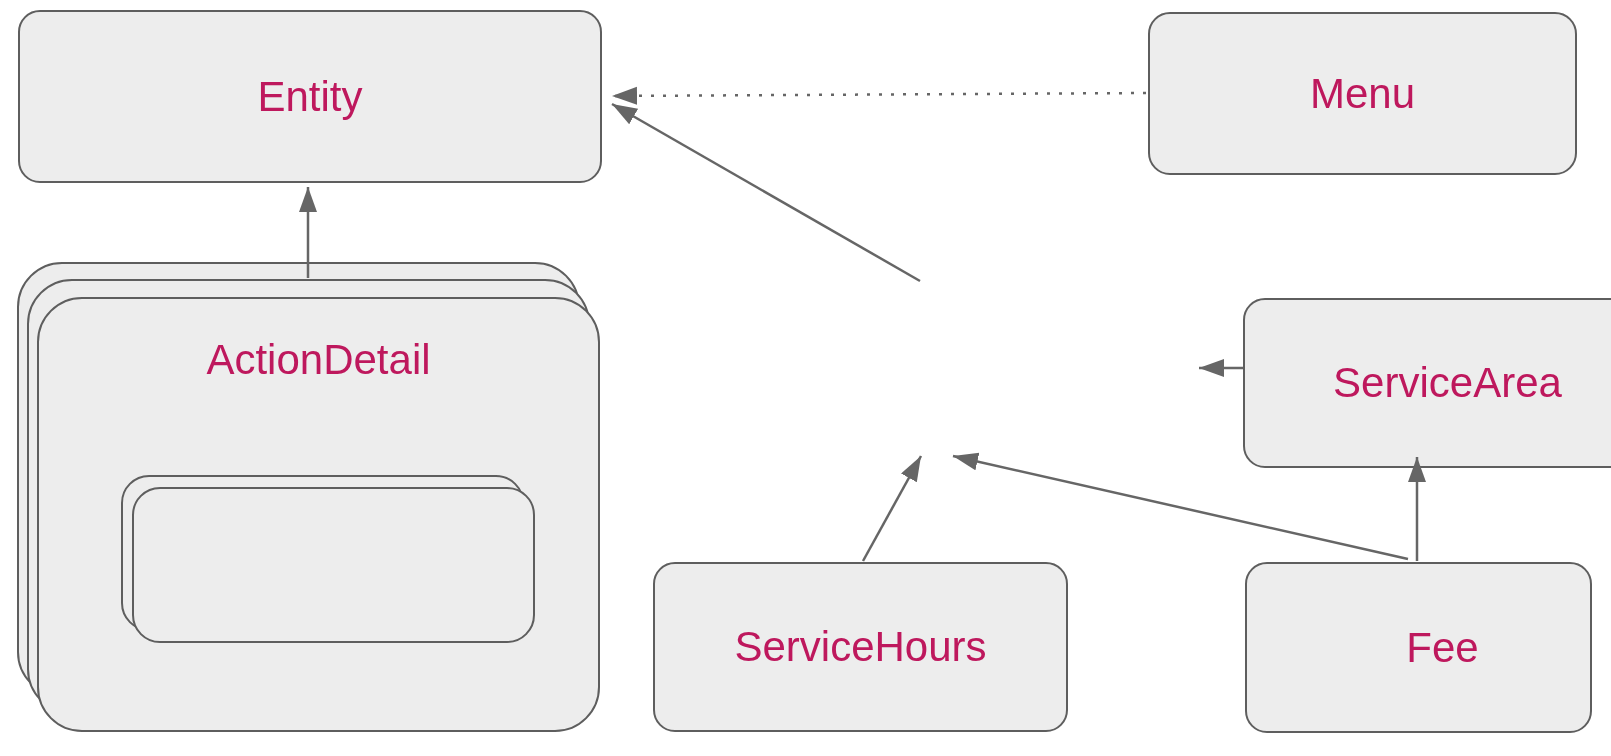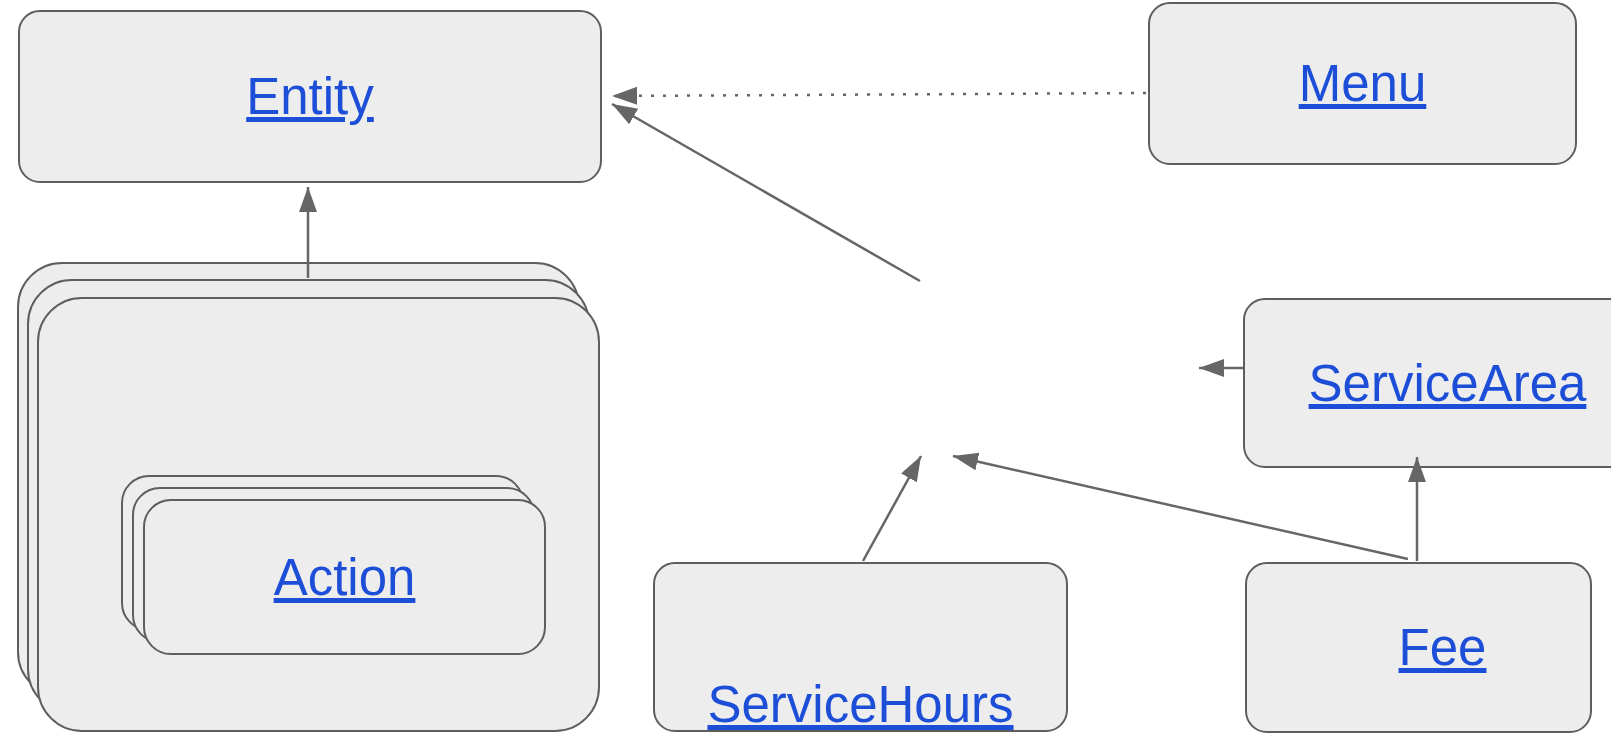--- a/index.html
+++ b/index.html
@@ -15,25 +15,24 @@
     position: absolute;
     background: #ededed;
     border: 2.5px solid #5e5e5e;
     border-radius: 22px;
     box-sizing: border-box;
     display: flex;
     align-items: center;
     justify-content: center;
   }
   .label {
-    font-size: 51px;
-    color: #1d4ed8;
+    font-size: 42px;
+    color: #be185d;
     white-space: nowrap;
     line-height: 1;
-    text-decoration: underline;
   }
   .stack-layer {
     position: absolute;
     background: #ededed;
     border: 2.5px solid #5e5e5e;
     box-sizing: border-box;
   }
   .stack-outer { border-radius: 45px; width: 563px; height: 435px; }
   .stack-inner { border-radius: 28px; width: 403px; height: 156px; }
   .floating-label {
@@ -50,41 +49,41 @@
   }
 </style>
 </head>
 <body>
 
 <div id="canvas">
 
   <div class="stack-layer stack-outer" style="left:17px; top:262px;"></div>
   <div class="stack-layer stack-outer" style="left:27px; top:279px;"></div>
   <div class="stack-layer stack-outer" style="left:37px; top:297px;"></div>
+  <div class="floating-label" style="left:37px; top:332px; width:563px; height:56px;">
+    <span class="label">ActionDetail</span>
+  </div>
 
   <div class="stack-layer stack-inner" style="left:121px; top:475px;"></div>
   <div class="stack-layer stack-inner" style="left:132px; top:487px;"></div>
-  <div class="stack-layer stack-inner" style="left:143px; top:499px; display:flex; align-items:center; justify-content:center;">
-    <span class="label">Action</span>
-  </div>
 
   <div class="node" style="left:18px; top:10px; width:584px; height:173px;">
     <span class="label">Entity</span>
   </div>
 
-  <div class="node" style="left:1148px; top:2px; width:429px; height:163px;text-align:right;">
+  <div class="node" style="left:1148px; top:12px; width:429px; height:163px;text-align:right;">
     <span class="label">Menu</span>
   </div>
 
 
   <div class="node" style="left:1243px; top:298px; width:409px; height:170px;">
     <span class="label">ServiceArea</span>
   </div>
 
-  <div class="node" style="left:653px; top:562px; width:415px; height:170px;align-items:flex-end;">
+  <div class="node" style="left:653px; top:562px; width:415px; height:170px;">
     <span class="label">ServiceHours</span>
   </div>
 
   <div class="node" style="left:1245px; top:562px; width:347px; height:171px;padding-left:48px;">
     <span class="label">Fee</span>
   </div>
 
   <svg id="edges" viewBox="0 0 1611 756" xmlns="http://www.w3.org/2000/svg">
     <defs>
       <marker id="arrowhead" markerUnits="userSpaceOnUse" markerWidth="27" markerHeight="20" refX="25" refY="9" orient="auto">

